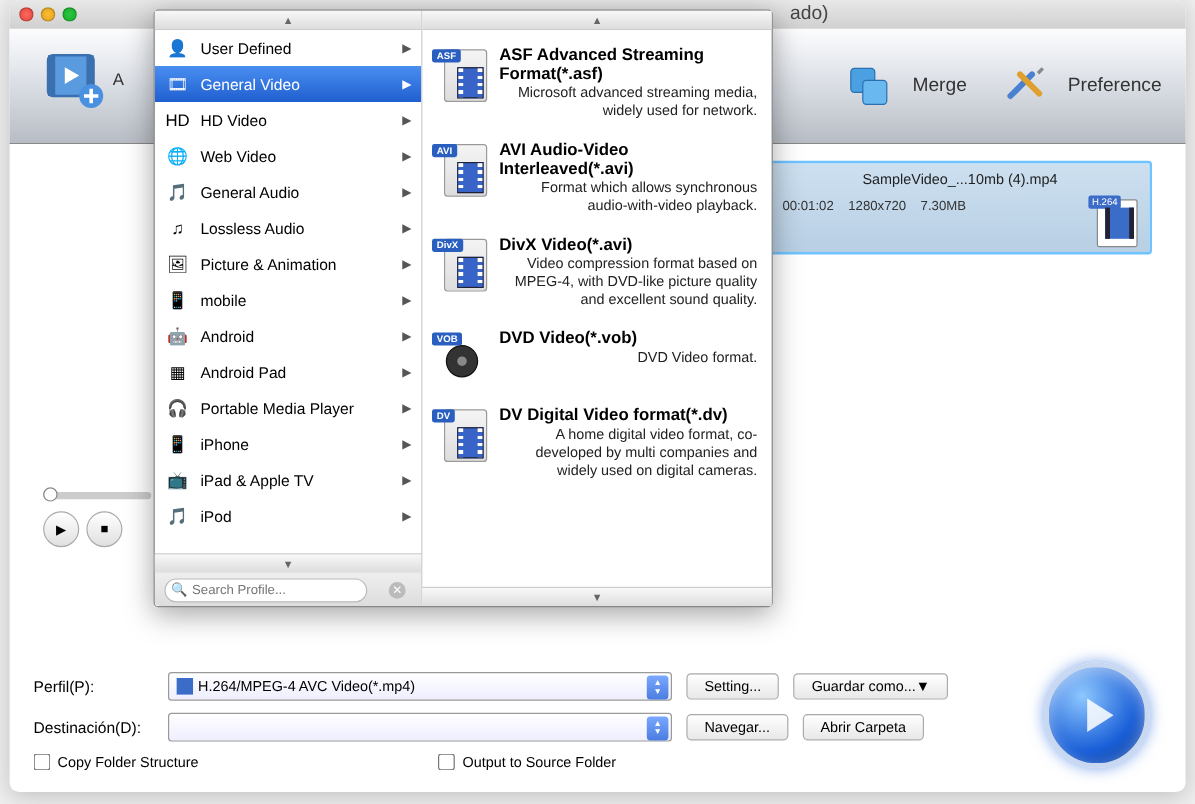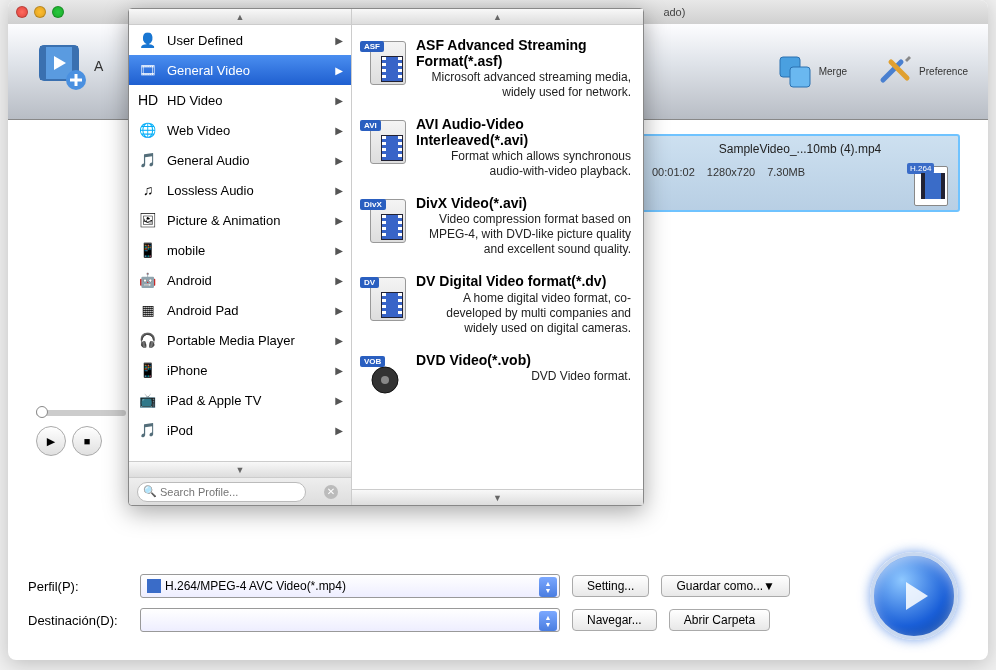--- a/index.html
+++ b/index.html
@@ -3,23 +3,23 @@
 <meta charset="utf-8">
 <style>
 * { box-sizing: border-box; margin: 0; padding: 0; font-family: "Lucida Grande", "Helvetica Neue", Arial, sans-serif; }
 body { background: #f0f0f0; width: 996px; height: 670px; position: relative; overflow: hidden; }
 .window { position: absolute; top: 0; left: 8px; width: 980px; height: 660px; background: #fff; border-radius: 8px; box-shadow: 0 4px 20px rgba(0,0,0,0.2); }
 .titlebar { height: 24px; background: linear-gradient(#e8e8e8,#d0d0d0); border-radius: 8px 8px 0 0; display: flex; align-items: center; padding: 0 8px; gap: 6px; position: relative; }
 .traffic { width: 12px; height: 12px; border-radius: 50%; border: 1px solid rgba(0,0,0,0.2); }
 .tl-red { background: radial-gradient(#ff6b5f,#e0443e); }
 .tl-yel { background: radial-gradient(#ffbd2e,#dea123); }
 .tl-grn { background: radial-gradient(#29c940,#1aab29); }
-.title-text { position:absolute; left:50%; transform:translateX(-50%); font-size:11px; color:#444; }
+.title-text { position:absolute; left:50%; transform:translateX(-50%); font-size:16px; color:#444; }
 .toolbar { height: 96px; background: linear-gradient(#fdfdff,#e0e4ea 40%,#b8bdc5); display: flex; align-items: center; padding: 0 20px; gap: 28px; justify-content:flex-end; border-bottom:1px solid #888;}
-.tool-item { display:flex; align-items:center; gap:4px; cursor:pointer; font-size:10px; color:#333;}
+.tool-item { display:flex; align-items:center; gap:16px; cursor:pointer; font-size:16px; color:#333;}
 .add-video-icon { position:absolute; left:28px; top:40px; display:flex; align-items:center; gap:6px;}
 .file-row { position:absolute; top:134px; right:28px; width:320px; height:78px; border:2px solid #6fc3ff; background:linear-gradient(#cde0f0,#b8cfe4); border-radius:3px; padding:6px 10px; font-size:12px;text-align:center; }
 .file-row .fname { font-weight:normal; color:#222; margin-bottom:10px;}
 .file-row .meta { display:flex; gap:12px; color:#333; font-size:11px;}
 .file-thumb { position:absolute; right:10px; top:30px; width:34px; height:40px; background:#fff; border:1px solid #888; border-radius:2px;}
 .file-thumb .badge { position:absolute; top:-4px; left:-8px; background:#3a6cc8; color:#fff; font-size:8px; padding:1px 3px; border-radius:2px;}
 .video-area { position:absolute; left:28px; top:410px; }
 .playhead-track { width:90px; height:6px; background:#ccc; border-radius:3px; position:relative; margin-bottom:10px;}
 .playhead { width:12px; height:12px; background:#fff; border:1px solid #888; border-radius:50%; position:absolute; top:-4px; left:0;}
 .playback-btns { display:flex; gap:6px;}
@@ -161,20 +161,30 @@
       <button class="btn"><span>Guardar como... </span>▼</button>
     </div>
     <div class="form-row">
       <label>Destinación(D):</label>
       <div class="profile-select">
         <div class="arrows">▲<br>▼</div>
       </div>
       <button class="btn">Navegar...</button>
       <button class="btn">Abrir Carpeta</button>
     </div>
+    <div class="checks">
+      <label class="chk">
+          <input type="checkbox" style="">
+          <span>Copy Folder Structure</span>
+        </label>
+      <label class="chk">
+          <input type="checkbox" style="">
+          <span>Output to Source Folder</span>
+        </label>
+    </div>
   </div>
 
   <div class="big-start"></div>
 </div>
 
 <div class="dropdown">
   <div class="dd-left">
     <div class="dd-scroll-up">
         <span>▲</span>
       </div>
@@ -295,40 +305,40 @@
             <div class="film"></div>
             <div class="tag">DivX</div>
           </div>
           <div class="fmt-text">
             <div class="fmt-title">DivX Video(*.avi)</div>
             <div class="fmt-desc">Video compression format based on MPEG-4, with DVD-like picture quality and excellent sound quality.</div>
           </div>
         </div>
         <div class="fmt-item">
           <div class="fmt-icon">
-            <div class="doc"></div>
-            <div class="film"></div>
-            <div class="tag">DV</div>
-          </div>
-          <div class="fmt-text">
-            <div class="fmt-title">DV Digital Video format(*.dv)</div>
-            <div class="fmt-desc">A home digital video format, co-developed by multi companies and widely used on digital cameras.</div>
-          </div>
-        </div>
-        <div class="fmt-item">
-          <div class="fmt-icon">
             <svg width="42" height="42" viewBox="0 0 42 42">
               <circle cx="21" cy="28" r="13" fill="#333" stroke="#111"></circle>
               <circle cx="21" cy="28" r="4" fill="#888"></circle>
             </svg>
             <div class="tag">VOB</div>
           </div>
           <div class="fmt-text">
             <div class="fmt-title">DVD Video(*.vob)</div>
             <div class="fmt-desc">DVD Video format.</div>
           </div>
         </div>
+        <div class="fmt-item">
+          <div class="fmt-icon">
+            <div class="doc"></div>
+            <div class="film"></div>
+            <div class="tag">DV</div>
+          </div>
+          <div class="fmt-text">
+            <div class="fmt-title">DV Digital Video format(*.dv)</div>
+            <div class="fmt-desc">A home digital video format, co-developed by multi companies and widely used on digital cameras.</div>
+          </div>
+        </div>
       </div>
     <div class="dd-scroll-down">
         <span>▼</span>
       </div>
   </div>
 </div>
 
 </body></html>

